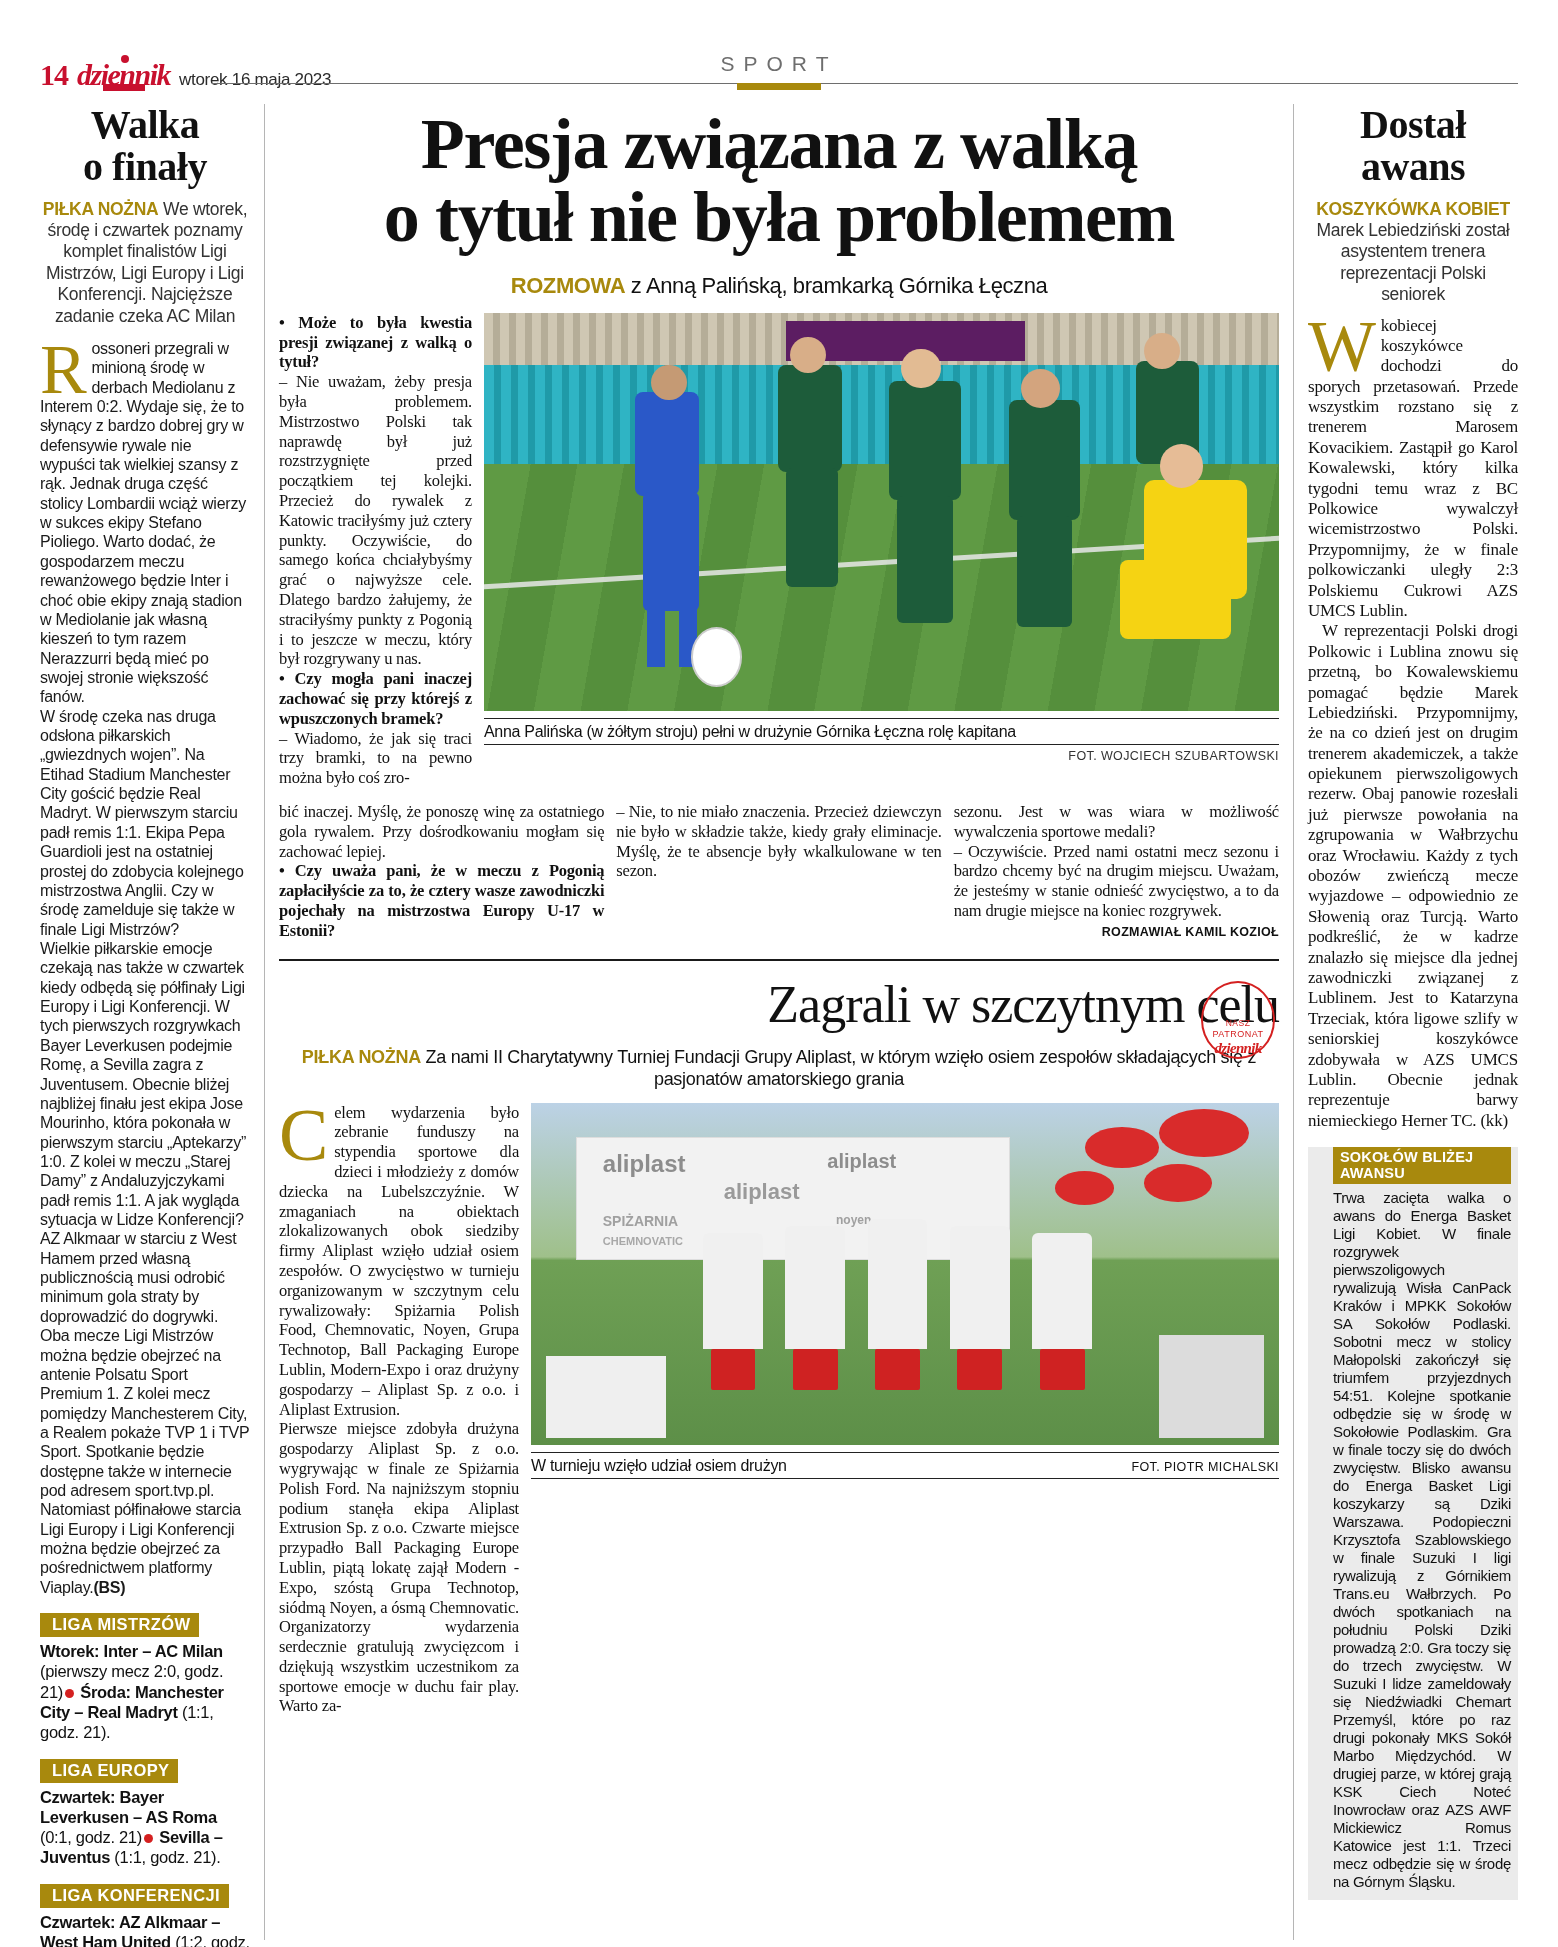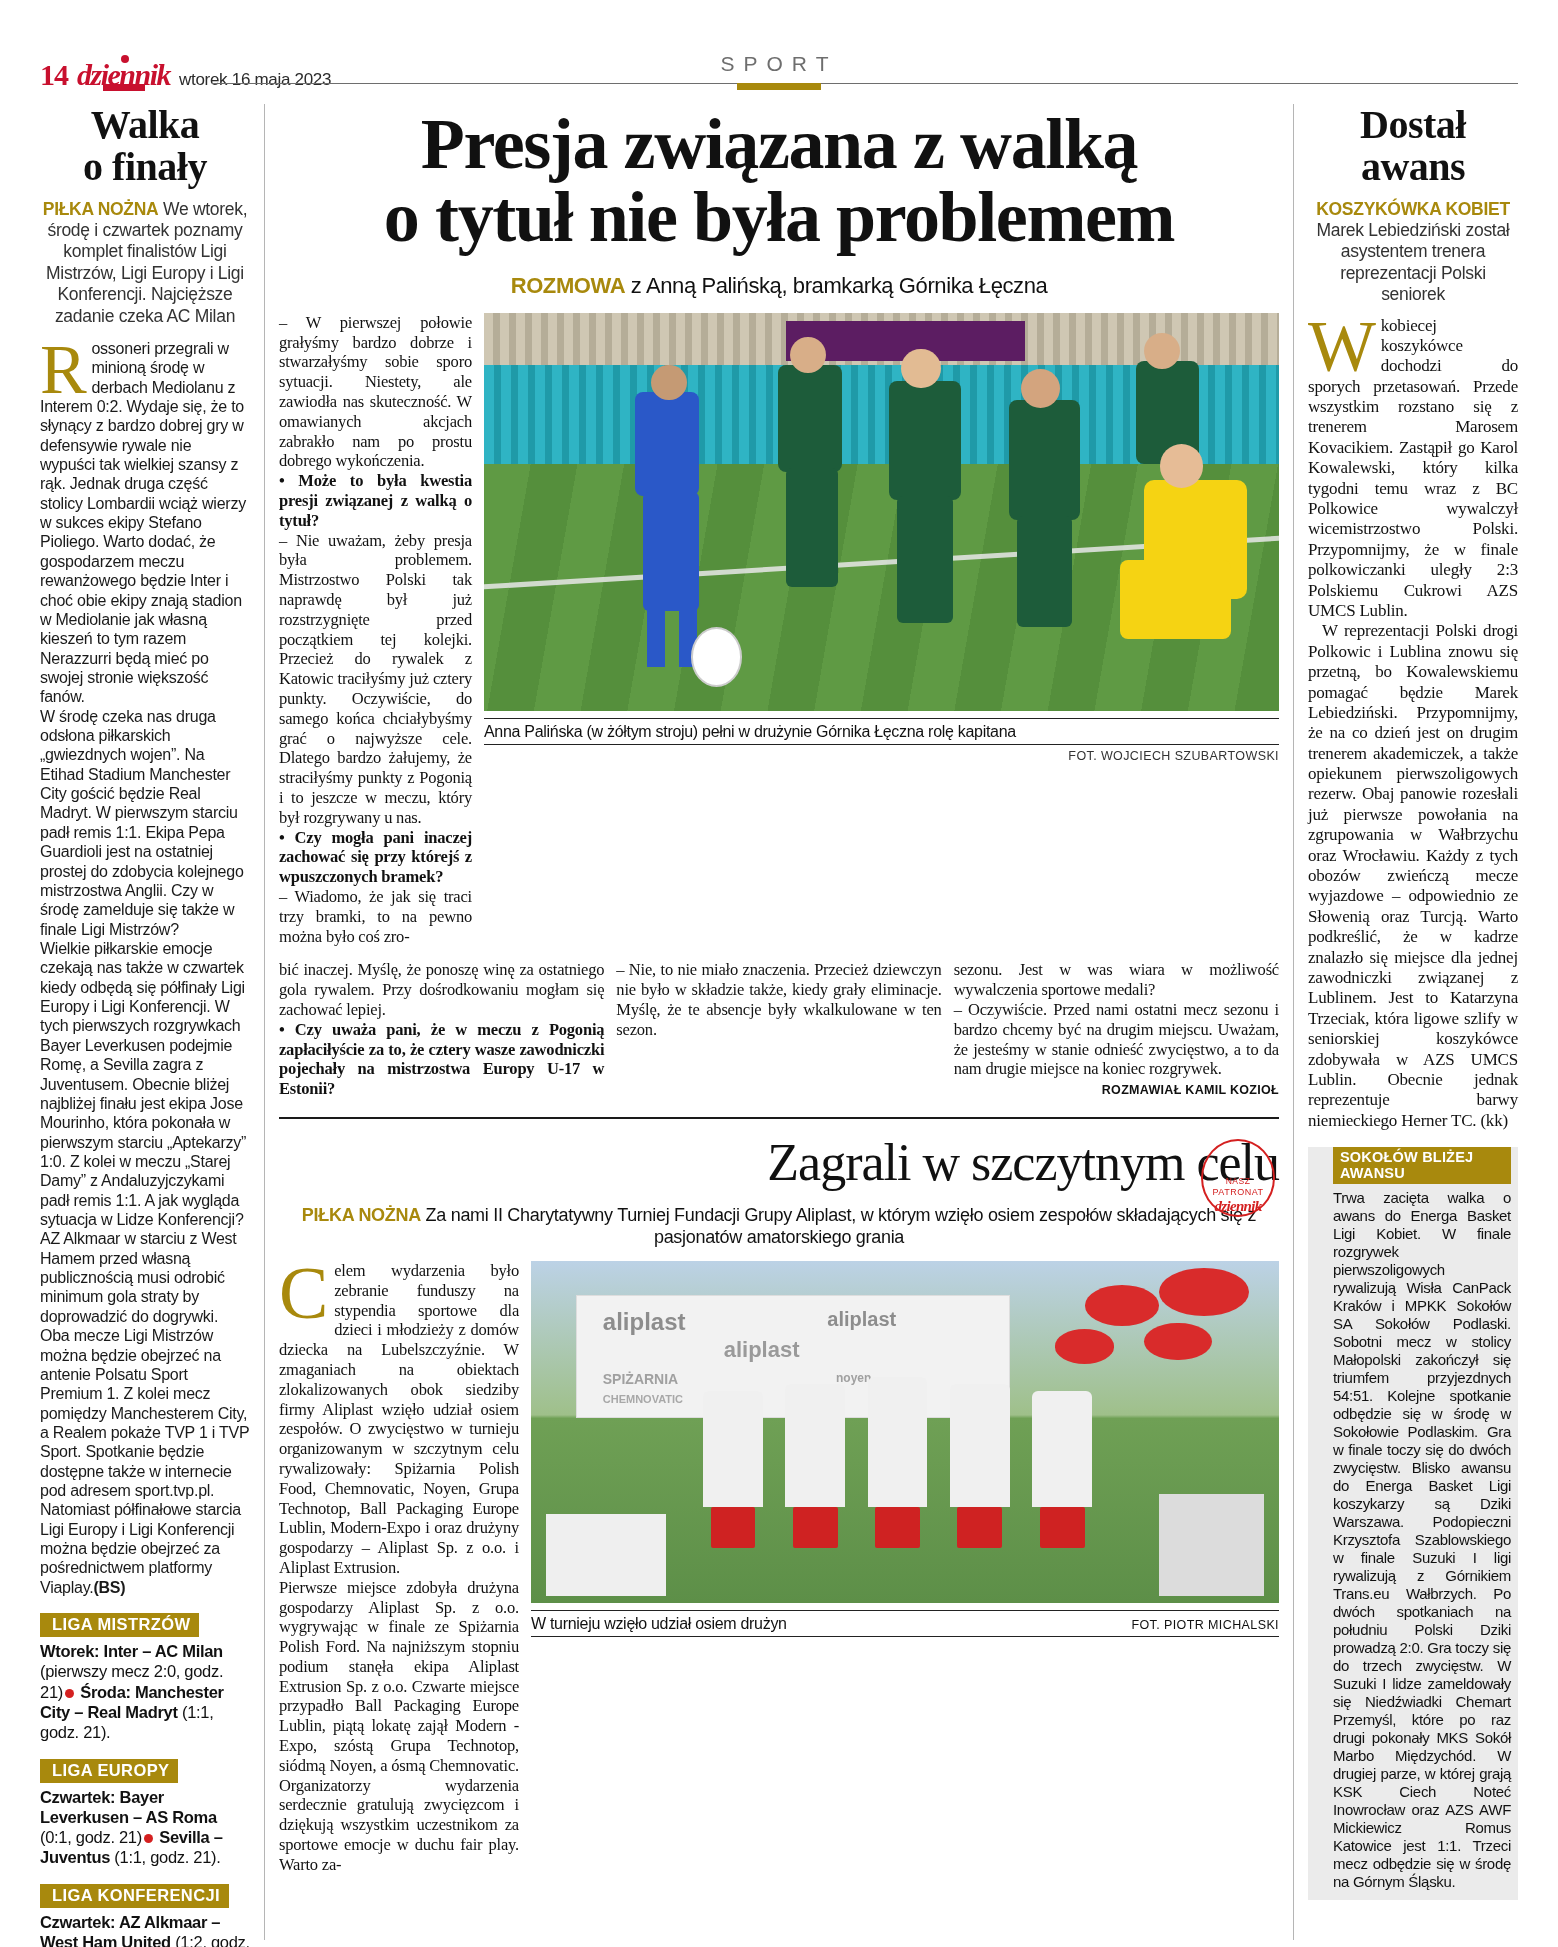--- a/index.html
+++ b/index.html
@@ -202,21 +202,20 @@
         <span>Presja związana z walką</span><br>
         <span>o tytuł nie była problemem</span>
       </h1>
 
       <div class="main-sub">
         <span class="kicker">ROZMOWA</span><span> z Anną Palińską, bramkarką Górnika Łęczna</span>
       </div>
 
       <div class="lead-row">
         <div class="lead-col">
-          <p>– W pierwszej połowie grałyśmy bardzo dobrze i stwarzałyśmy sobie sporo sytuacji. Niestety, ale zawiodła nas skuteczność. W omawianych akcjach zabrakło nam po prostu dobrego wykończenia.</p>
           <p class="q">• Może to była kwestia presji związanej z walką o tytuł?</p>
           <p>– Nie uważam, żeby presja była problemem. Mistrzostwo Polski tak naprawdę był już rozstrzygnięte przed początkiem tej kolejki. Przecież do rywalek z Katowic traciłyśmy już cztery punkty. Oczywiście, do samego końca chciałybyśmy grać o najwyższe cele. Dlatego bardzo żałujemy, że straciłyśmy punkty z Pogonią i to jeszcze w meczu, który był rozgrywany u nas.</p>
           <p class="q">• Czy mogła pani inaczej zachować się przy którejś z wpuszczonych bramek?</p>
           <p>– Wiadomo, że jak się traci trzy bramki, to na pewno można było coś zro-</p>
         </div>
 
         <div class="photo-wrap">
           <div class="photo">
             <div class="stand"></div>
             <div class="stand2"></div>

